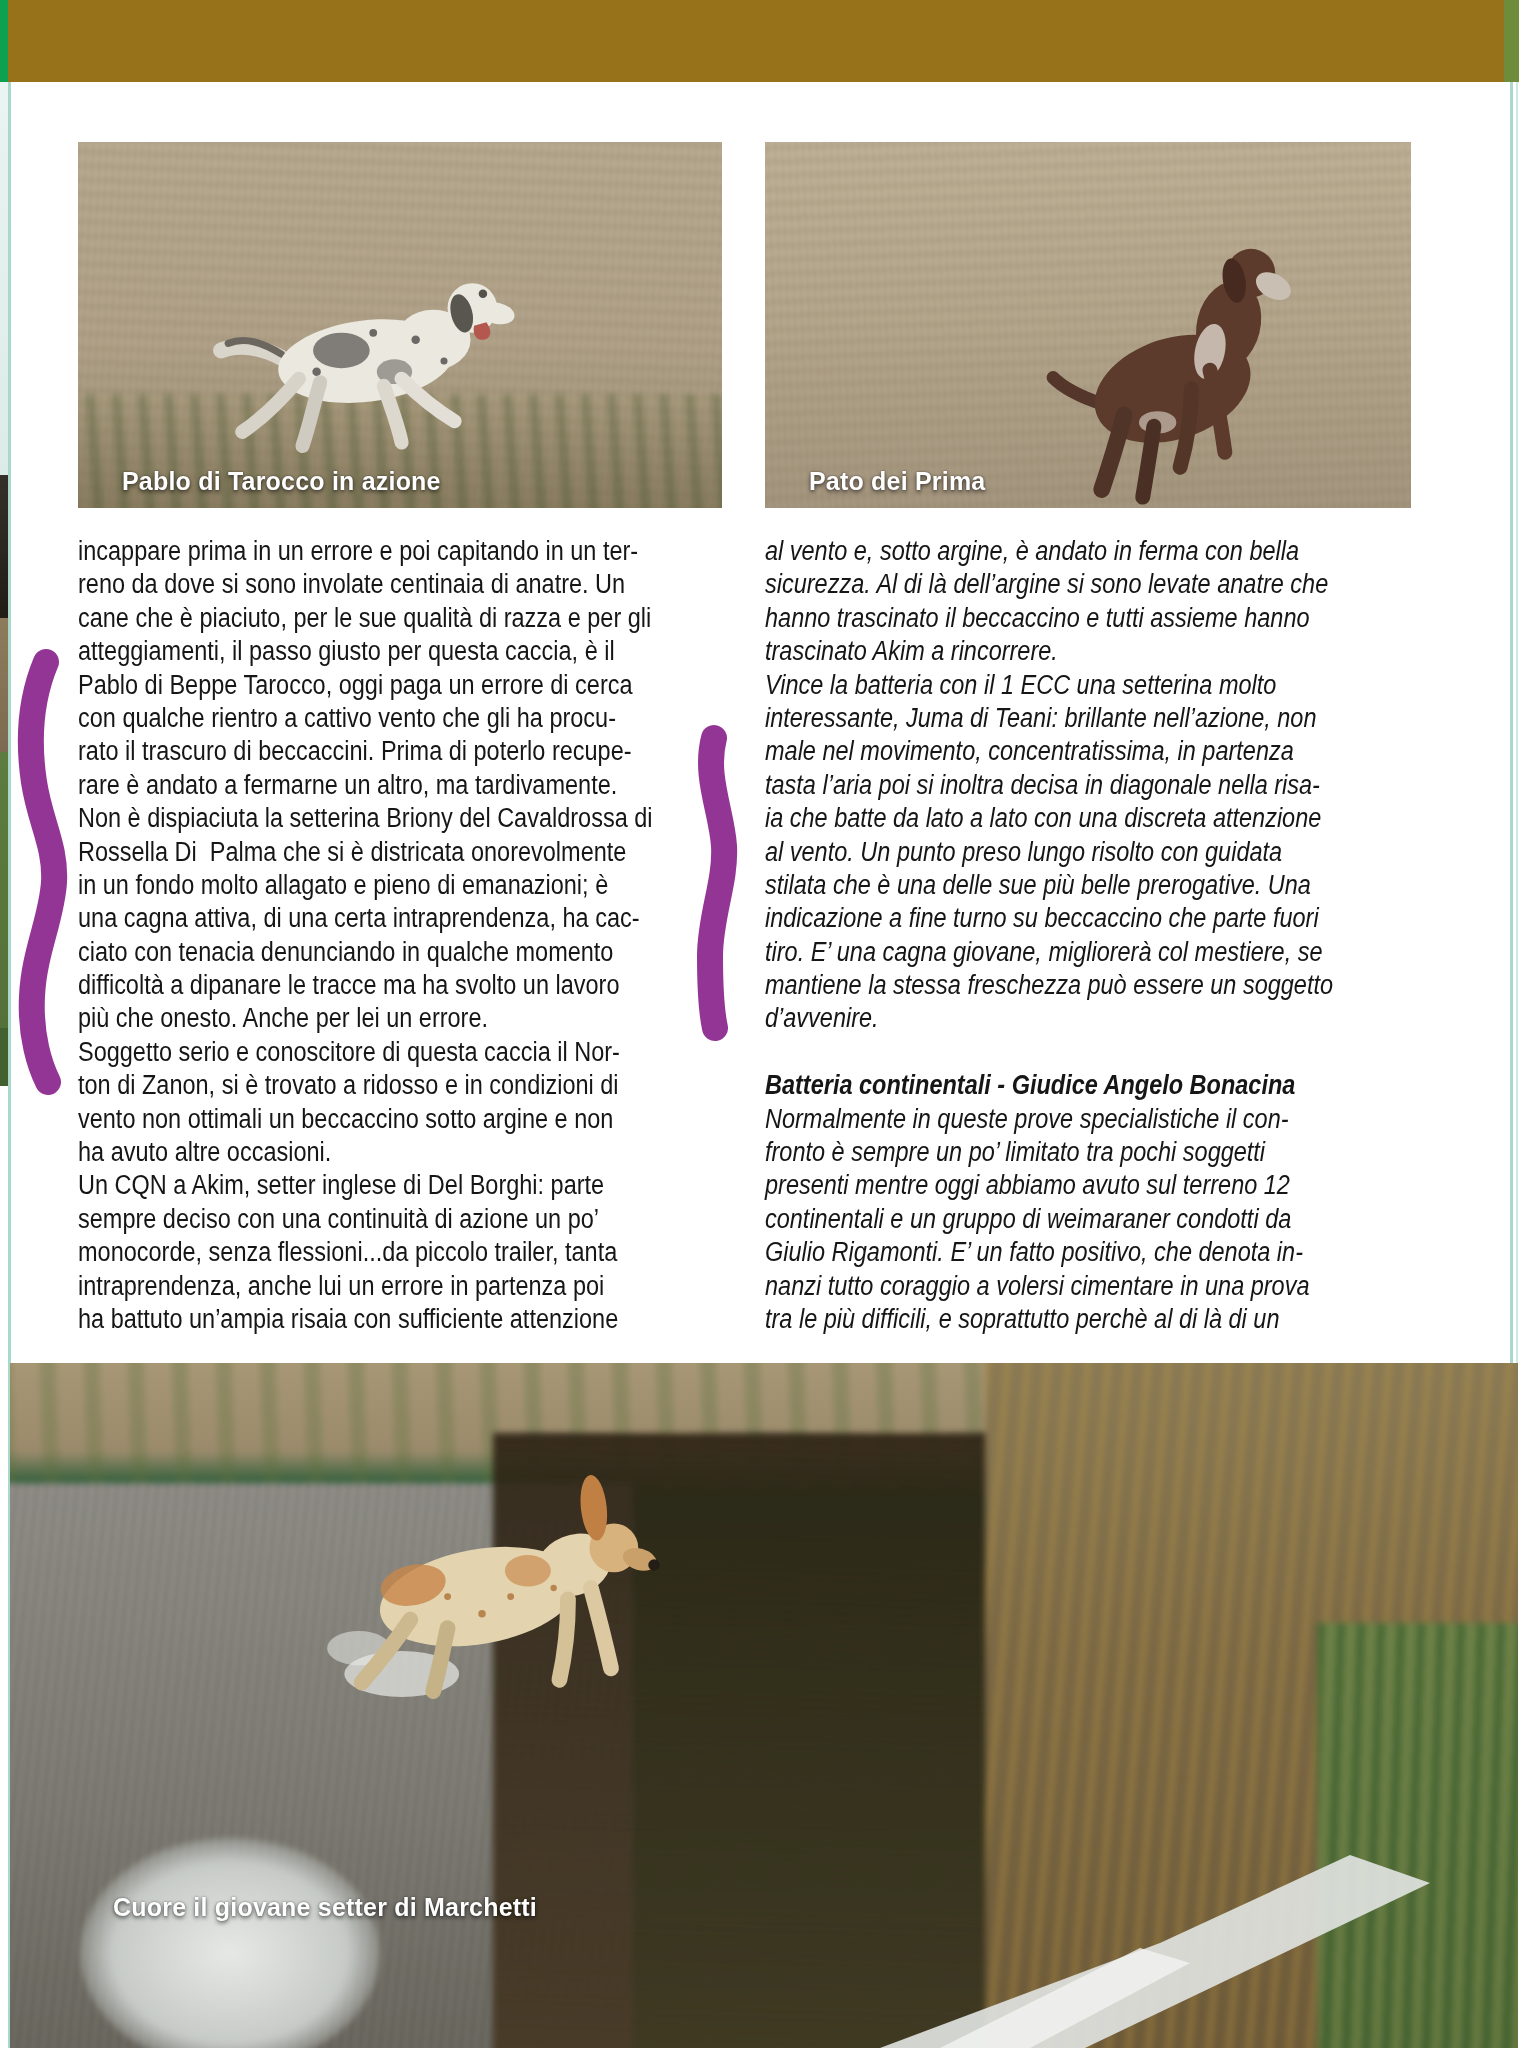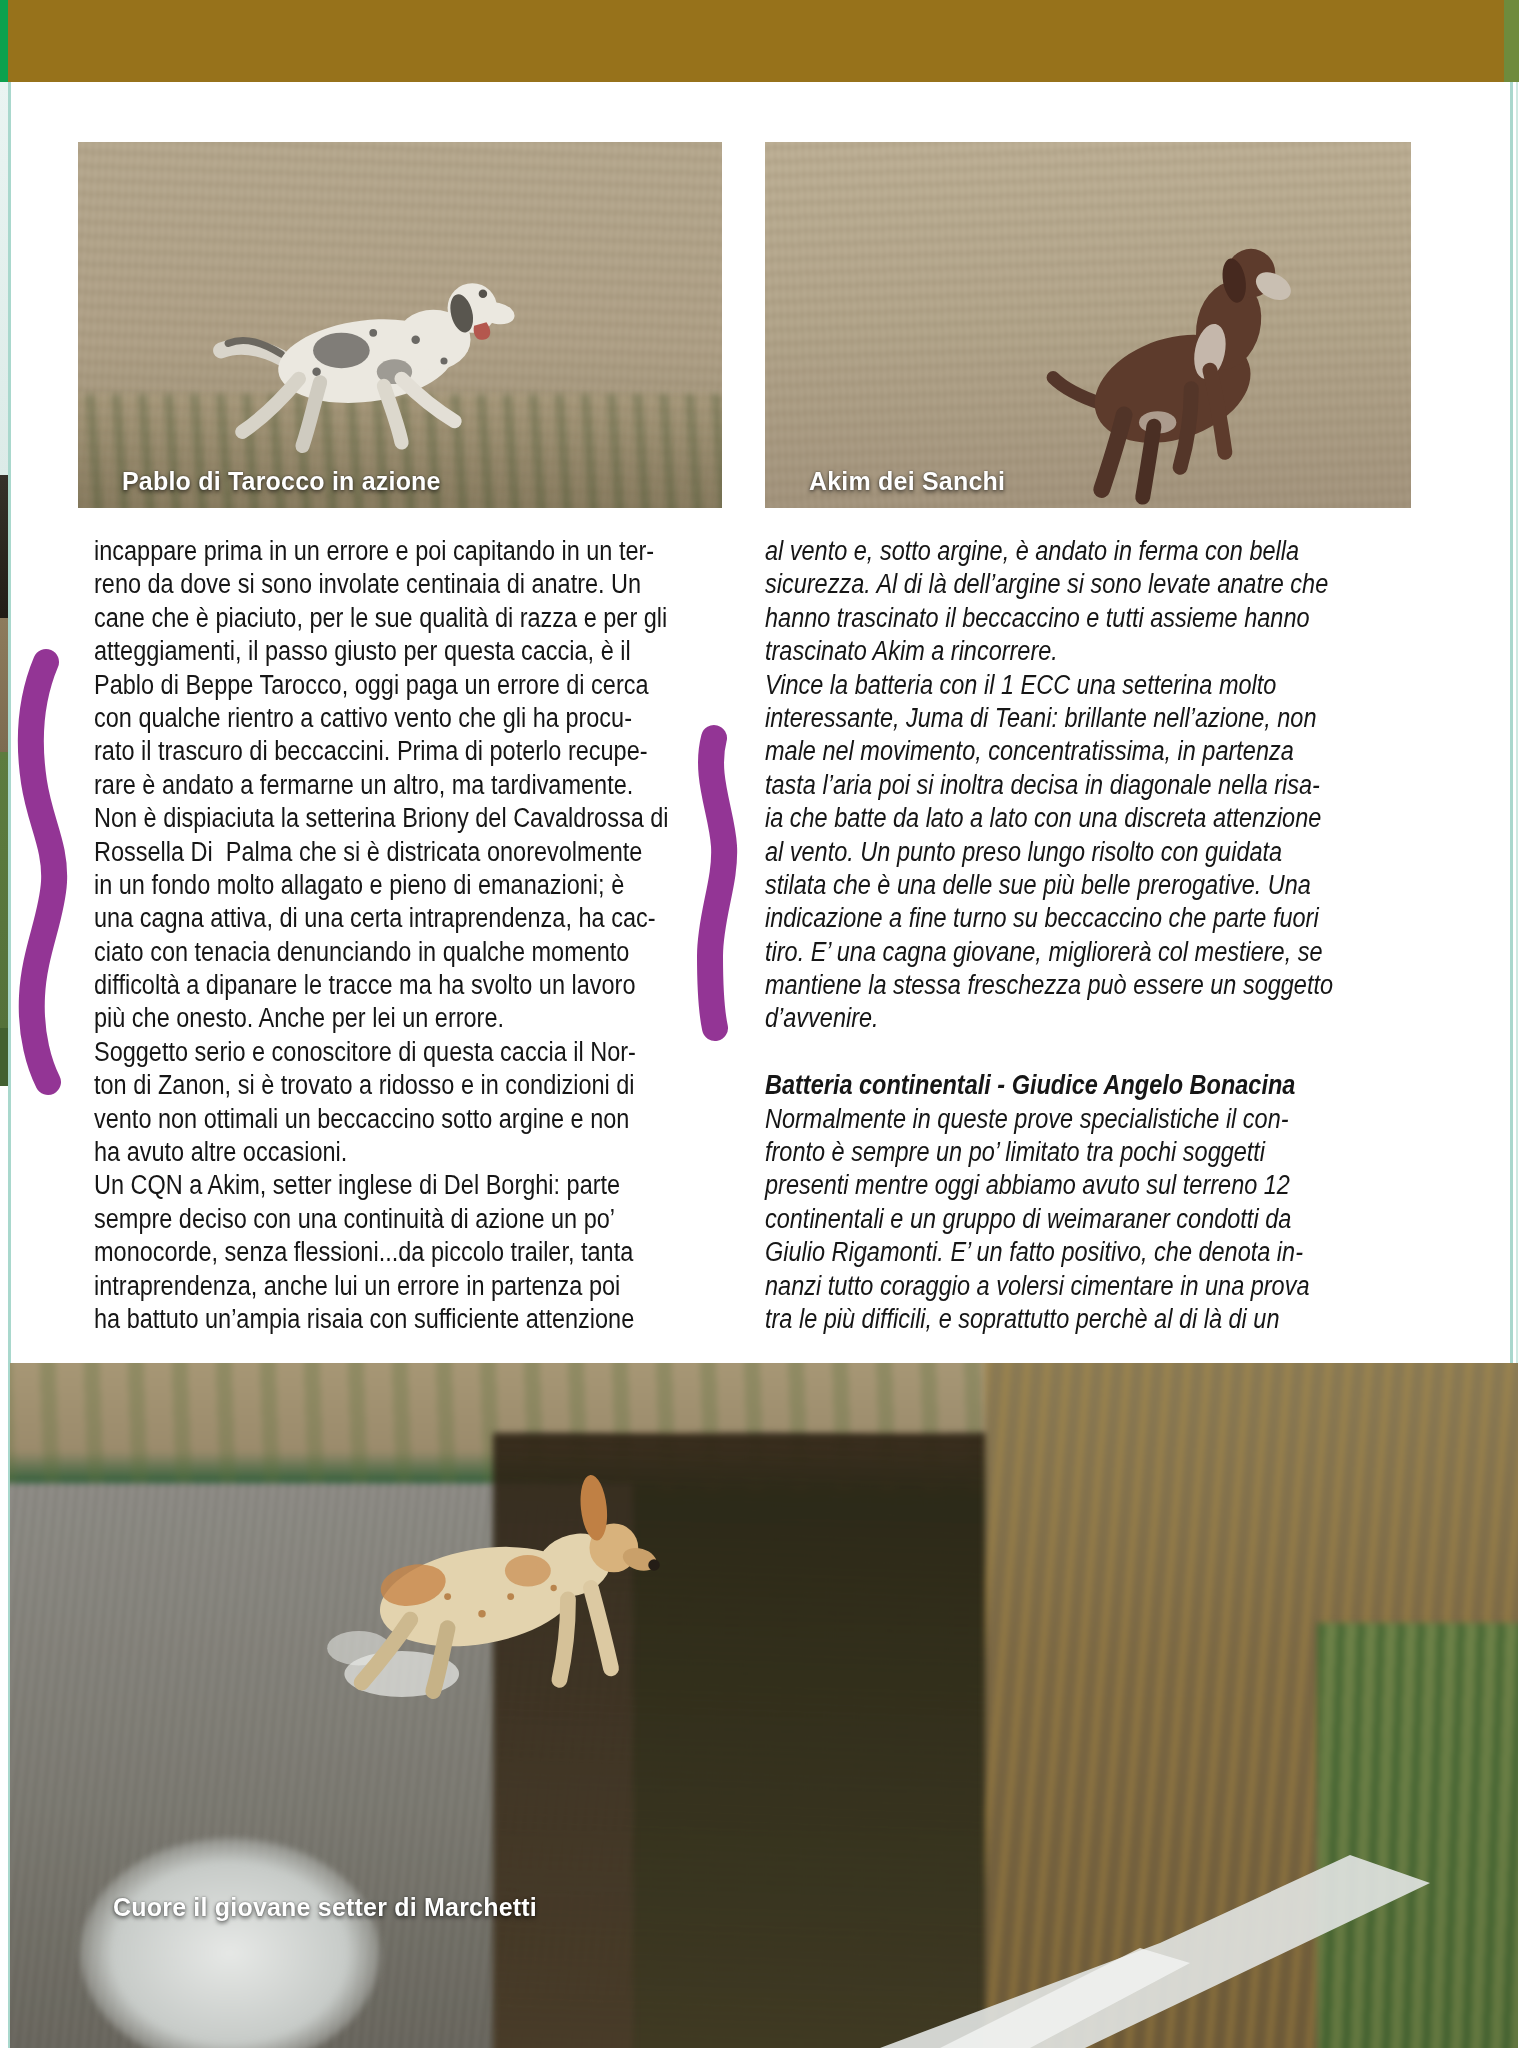--- a/index.html
+++ b/index.html
@@ -60,21 +60,21 @@
      linear-gradient(180deg,#8a7a54 0%,#7b6844 40%,#6a5736 100%);}
   .p3-grass{right:-10px;top:38%;width:14%;height:70%;
      background:repeating-linear-gradient(92deg,rgba(52,92,40,.5) 0 8px,rgba(132,148,80,.4) 8px 20px),
      linear-gradient(180deg,#5e7542 0%,#4c6234 100%);}
   .p3-pond{left:70px;bottom:-20px;width:300px;height:230px;border-radius:50%;
      background:radial-gradient(ellipse at center,#e6e8e6 0%,#c7cbc8 55%,rgba(120,118,110,0) 78%);}
   svg.p3-stream{position:absolute;left:0;top:0;}
 
   
   .col{position:absolute;top:535px;}
-  .col-left{left:94px;width:740px;}
+  .col-left{left:78px;width:740px;}
   .col-right{left:765px;width:760px;font-style:italic;}
   .colscale{transform:scaleX(.87);transform-origin:0 0;}
   .tline{display:block;white-space:pre;font-size:27px;line-height:33.4px;height:33.4px;
          color:#161616;}
   .spacer-line{height:33.4px;}
   .subhead{margin:0;font-size:27px;line-height:33.4px;height:33.4px;font-weight:bold;white-space:pre;}
 
   
   svg.markers{position:absolute;left:0;top:0;pointer-events:none;}
 </style>
@@ -136,21 +136,21 @@
         <ellipse cx="122" cy="29" rx="10" ry="6.5" transform="rotate(28 122 29)" fill="#c9bfb2"></ellipse>
         <ellipse cx="101" cy="26" rx="6" ry="12" fill="#46291f" transform="rotate(-10 101 26)"></ellipse>
         <ellipse cx="88" cy="64" rx="8" ry="15" fill="#d7cec2" opacity=".85" transform="rotate(12 88 64)"></ellipse>
         <ellipse cx="60" cy="102" rx="10" ry="6" fill="#cfc4b6" opacity=".7"></ellipse>
         <path d="M42,98 C38,114 34,126 30,138" fill="none" stroke="#513428" stroke-width="9" stroke-linecap="round"></path>
         <path d="M58,104 C56,118 54,130 52,142" fill="none" stroke="#4a2f24" stroke-width="8" stroke-linecap="round"></path>
         <path d="M88,74 C92,90 94,104 96,118" fill="none" stroke="#5d3b2c" stroke-width="8" stroke-linecap="round"></path>
         <path d="M78,84 C78,100 76,112 72,126" fill="none" stroke="#543629" stroke-width="8" stroke-linecap="round"></path>
       </g>
     </svg>
-    <figcaption class="caption">Akim dei Sanchi</figcaption>
+    <figcaption class="caption">Pato dei Prima</figcaption>
   </figure>
 
   <div class="col col-left">
     <div class="colscale">
         <div class="tline">incappare prima in un errore e poi capitando in un ter-</div>
         <div class="tline">reno da dove si sono involate centinaia di anatre. Un</div>
         <div class="tline">cane che è piaciuto, per le sue qualità di razza e per gli</div>
         <div class="tline">atteggiamenti, il passo giusto per questa caccia, è il</div>
         <div class="tline">Pablo di Beppe Tarocco, oggi paga un errore di cerca</div>
         <div class="tline">con qualche rientro a cattivo vento che gli ha procu-</div>

